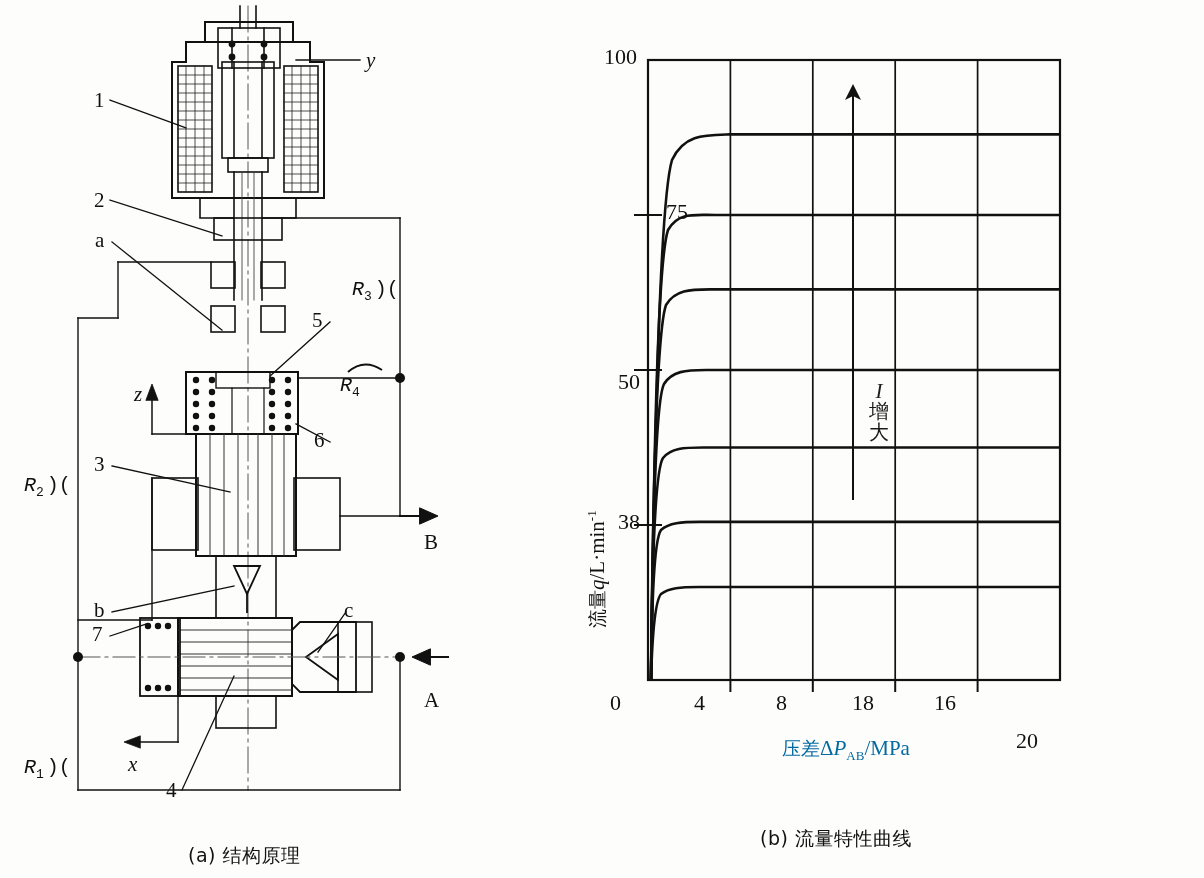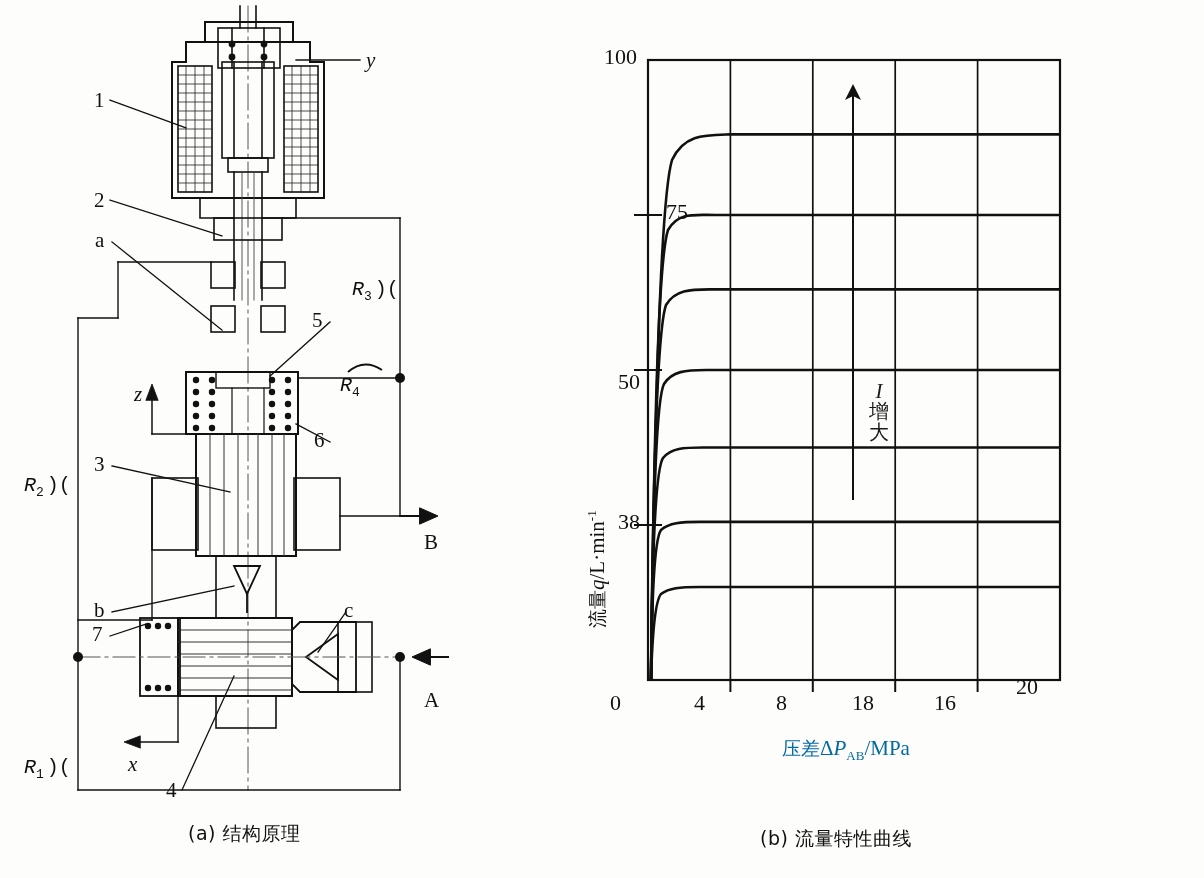--- a/index.html
+++ b/index.html
@@ -1,21 +1,21 @@
 <!DOCTYPE html>
 <html><head>
 <meta charset="utf-8">
 <style>
   html,body{margin:0;padding:0;background:#fdfdfb;}
   body{width:1204px;height:878px;position:relative;overflow:hidden;
        font-family:"Liberation Serif", serif; color:#1a1a1a;}
   .fig{position:absolute;inset:0;}
   svg{display:block;}
   .cap{position:absolute;font-size:21px;letter-spacing:.5px;color:#111;white-space:nowrap;}
-  #cap-a{left:188px;top:821px;text-align:center;}
+  #cap-a{left:188px;top:843px;text-align:center;}
   #cap-b{left:760px;top:826px;}
   .lbl{position:absolute;white-space:nowrap;color:#111;}
   .num{font-size:21px;font-family:"Liberation Serif",serif;}
   .ital{font-style:italic;font-size:21px;}
   .cn{font-family:"DejaVu Sans",sans-serif;font-size:19px;}
   .rlbl{font-size:20px;font-style:italic;font-family:Liberation Mono, monospace;}
   .rlbl sub{font-style:normal;font-size:13px;}
   .port{font-size:21px;}
   .tick{position:absolute;font-size:22px;color:#111;}
   .ylab{position:absolute;font-size:21px;color:#111;white-space:nowrap;
@@ -317,21 +317,21 @@
   <div class="tick" style="left:604px;top:44px;">100</div>
   <div class="tick" style="left:618px;top:199px;margin-left:48px;">75</div>
   <div class="tick" style="left:618px;top:354px;margin-top:15px;">50</div>
   <div class="tick" style="left:618px;top:509px;">38</div>
 
   <div class="tick" style="left:610px;top:690px;">0</div>
   <div class="tick" style="left:694px;top:690px;">4</div>
   <div class="tick" style="left:776px;top:690px;">8</div>
   <div class="tick" style="left:852px;top:690px;">18</div>
   <div class="tick" style="left:934px;top:690px;">16</div>
-  <div class="tick" style="left:1016px;top:674px;">20</div>
+  <div class="tick" style="left:1016px;top:728px;">20</div>
 
   <div class="ylab" style="left:584px;top:628px;transform:rotate(-90deg);">
     <span class="cn">流量</span><span style="font-style:italic;">q</span><span>/L·min</span><sup style="font-size:13px;">-1</sup>
   </div>
 
   <div class="xlab" style="left:782px;top:736px;">
     <span class="cn">压差</span><span>Δ</span><span style="font-style:italic;">P</span><sub style="font-size:13px;">AB</sub><span>/MPa</span>
   </div>
 
   <div class="arrlab" style="left:862px;top:380px;width:34px;">

